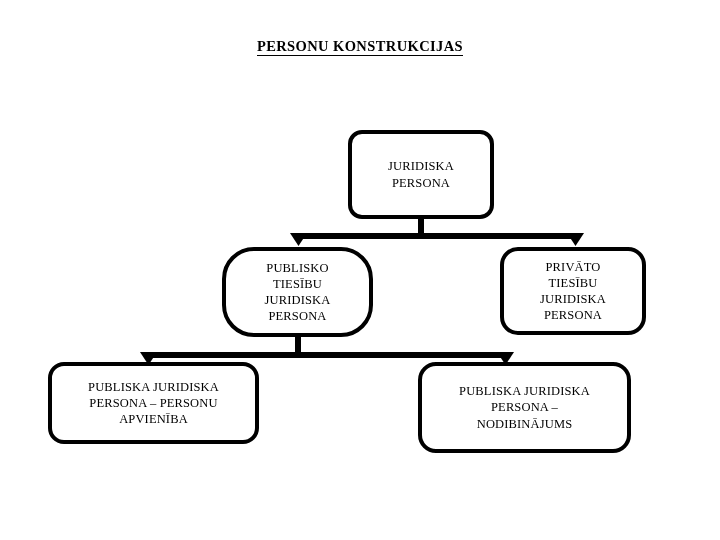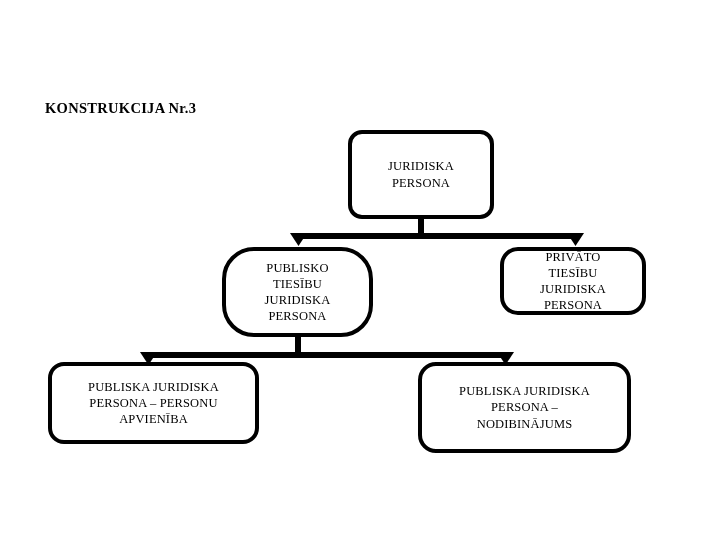--- a/index.html
+++ b/index.html
@@ -63,35 +63,37 @@
     display: block;
     width: 100%;
     font-size: 12.5px;
     line-height: 1.30;
     letter-spacing: 0.15px;
     white-space: pre-line;
   }
 
   #node-top       { left: 348px; top: 130px; width: 146px; height: 89px; }
   #node-public    { left: 222px; top: 247px; width: 151px; height: 90px; border-radius: 32px; }
-  #node-private   { left: 500px; top: 247px; width: 146px; height: 68px; border-radius: 18px; }
+  #node-private   { left: 500px; top: 247px; width: 146px; height: 88px; border-radius: 18px; }
   #node-assoc     { left: 48px;  top: 362px; width: 211px; height: 82px; border-radius: 16px; }
   #node-found     { left: 418px; top: 362px; width: 213px; height: 91px; border-radius: 18px; }
 
   
   .conn { position: absolute; z-index: 1; }
   .conn svg { display: block; }
 </style>
 </head>
 <body>
 
 <div id="slide">
 
+  <div class="slide-title">
+    <span>PERSONU KONSTRUKCIJAS</span>
+  </div>
 
-  <div class="subtitle">KONSTRUKCIJA Nr.3</div>
 
   <div class="conn" style="left:290px; top:216px;">
     <svg width="295" height="34" viewBox="0 0 295 34" xmlns="http://www.w3.org/2000/svg">
 
       <rect x="128" y="0" width="6" height="18" fill="#000"></rect>
 
       <rect x="5" y="17" width="280" height="6" fill="#000"></rect>
 
       <polygon points="0,17 17,17 8.5,30" fill="#000"></polygon>
 

